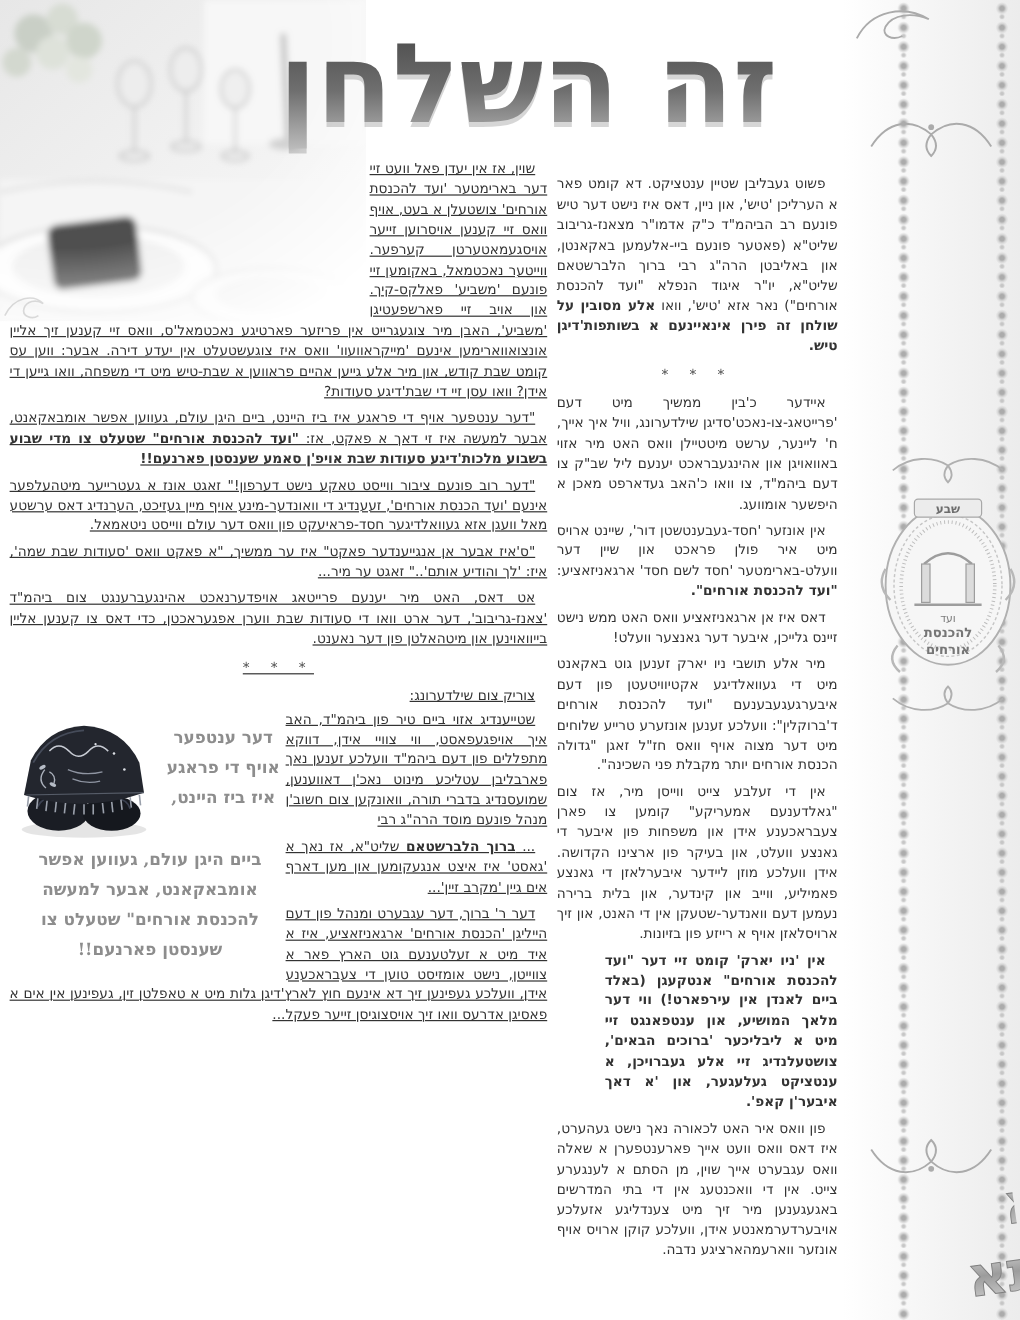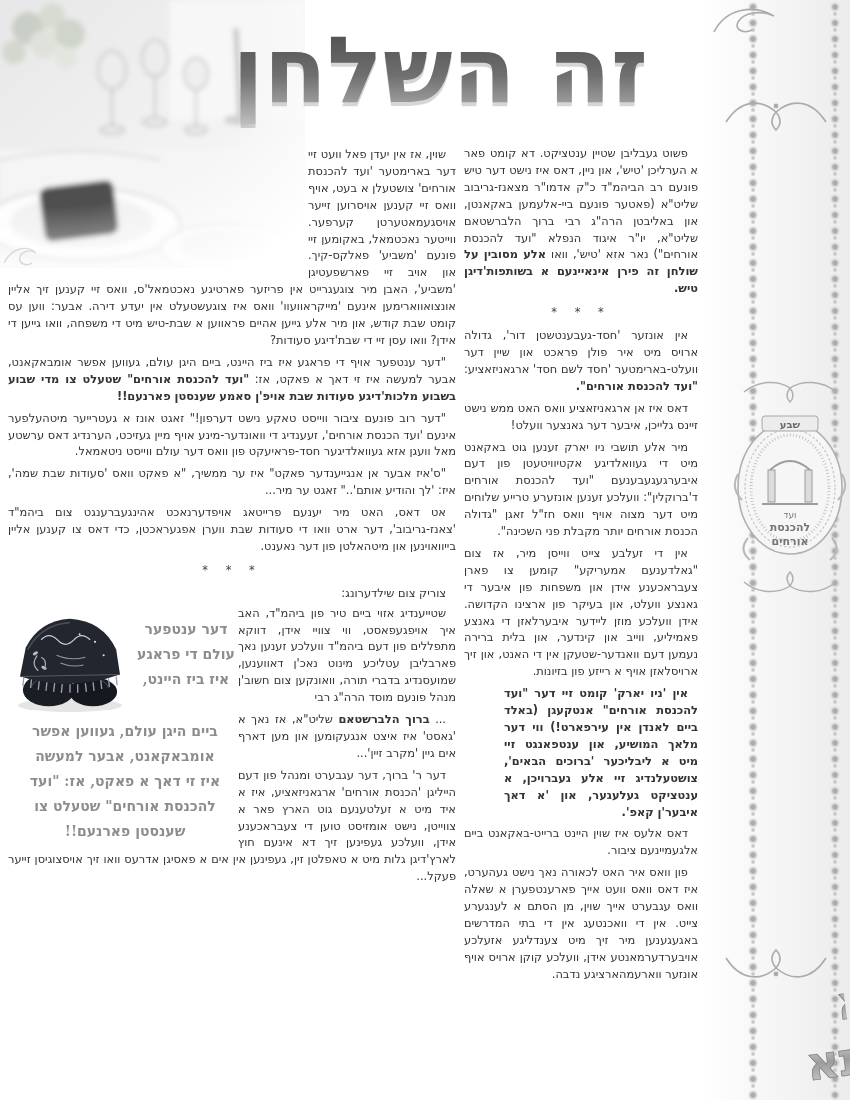--- a/index.html
+++ b/index.html
@@ -6,21 +6,21 @@
   #page{position:relative;width:850px;height:1100px;background:#fff;overflow:hidden;
         font-family:"DejaVu Sans",sans-serif;color:#333;direction:rtl;}
   
   .photo{position:absolute;left:0;top:0;width:305px;height:268px;
          -webkit-mask-image:radial-gradient(135% 125% at 18% 12%, #000 52%, rgba(0,0,0,0) 84%);
          mask-image:radial-gradient(135% 125% at 18% 12%, #000 52%, rgba(0,0,0,0) 84%);}
   
   .title-svg{position:absolute;left:222px;top:0;}
   
   .textblock{position:absolute;font-size:11.4px;line-height:16.9px;text-align:justify;}
-  #left-block{right:394px;left:8px;top:146px;width:448px;}
+  #left-block{right:394px;left:8px;top:132px;width:448px;text-decoration:underline;}
   #right-col{right:152px;top:145px;width:234px;}
   .para{margin:0 0 5px 0;text-indent:10px;}
   .para .b{font-weight:bold;}
   .para.bold-para{font-weight:bold;}
   .para.sep{text-align:center;letter-spacing:7px;text-indent:0;color:#444;margin:7px 0 6px;}
   .para.subhead{margin-bottom:3px;}
   .para.indent-wrap{padding-left:40px;}
   .photo-spacer{float:left;width:300px;height:124px;}
   
   .pq{float:left;width:226px;margin:6px 0 2px 4px;}
@@ -161,49 +161,48 @@
               <line x1="76" y1="73" x2="77" y2="82"></line>
             <line x1="84" y1="72" x2="85" y2="81"></line>
               <line x1="92" y1="70" x2="93" y2="79"></line>
               <line x1="100" y1="68" x2="101" y2="77"></line>
               <line x1="108" y1="66" x2="109" y2="75"></line>
           </g>
         </svg>
       </div>
       <div class="pq-top">
           <div class="pq-line">דער ענטפער</div>
-          <div class="pq-line">עולם די פראגע</div>
+          <div class="pq-line">אויף די פראגע</div>
           <div class="pq-line">איז ביז היינט,</div>
         </div>
       <div class="pq-bottom">
           <div class="pq-line">ביים היגן עולם, געווען אפשר</div>
           <div class="pq-line">אומבאקאנט, אבער למעשה</div>
-          <div class="pq-line">איז זי דאך א פאקט, אז: "ועד</div>
           <div class="pq-line">להכנסת אורחים" שטעלט צו</div>
           <div class="pq-line">שענסטן פארנעם!!</div>
         </div>
     </div>
 
     <div>
         <div class="para"><span>שטייענדיג אזוי ביים טיר פון ביהמ"ד, האב איך אויפגעפאסט, ווי צוויי אידן, דווקא מתפללים פון דעם ביהמ"ד וועלכע זענען נאך פארבליבן עטליכע מינוט נאכ'ן דאווענען, שמועסנדיג בדברי תורה, וואונקען צום חשוב'ן מנהל פונעם מוסד הרה"ג רבי </span></div>
         <div class="para"><span>... </span><span class="b">ברוך הלברשטאם</span><span> שליט"א, אז נאך א 'גאסט' איז איצט אנגעקומען און מען דארף אים גיין 'מקרב זיין'...</span></div>
         <div class="para"><span>דער ר' ברוך, דער עגבערט ומנהל פון דעם הייליגן 'הכנסת אורחים' ארגאניזאציע, איז א איד מיט א זעלטענעם גוט הארץ פאר א צווייטן, נישט אומזיסט טוען די צעבראכענע אידן, וועלכע געפינען זיך דא אינעם חוץ לארץ'דיגן גלות מיט א טאפלטן זין, געפינען אין אים א פאסיגן אדרעס וואו זיך אויסצוגיסן זייער פעקל...</span></div>
       </div>
   </div>
 
   <div id="right-col" class="textblock">
     <div>
         <div class="para"><span>פשוט געבליבן שטיין ענטציקט. דא קומט פאר א הערליכן 'טיש', און ניין, דאס איז נישט דער טיש פונעם רב הביהמ"ד כ"ק אדמו"ר מצאנז-גריבוב שליט"א (פאטער פונעם ביי-אלעמען באקאנטן, און באליבטן הרה"ג רבי ברוך הלברשטאם שליט"א, יו"ר איגוד הנפלא "ועד להכנסת אורחים") נאר אזא 'טיש', וואו </span><span class="b">אלע מסובין על שולחן זה פירן אינאיינעם א בשותפות'דיגן טיש.</span></div>
         <div class="para sep"><span>* * *</span></div>
-        <div class="para"><span>אין אונזער 'חסד-געבענטשטן דור', גדולה ארויס מיט איר פולן פראכט און שיין דער וועלט-בארימטער 'חסד לשם חסד' ארגאניזאציע: </span><span class="b">"ועד להכנסת אורחים".</span></div>
+        <div class="para"><span>איידער כ'בין ממשיך מיט דעם 'פרייטאג-צו-נאכט'סדיגן שילדערונג, וויל איך אייך, ח' ליינער, ערשט מיטטיילן וואס האט מיר אזוי באוואויגן און אהינגעבראכט יענעם ליל שב"ק צו דעם ביהמ"ד, צו וואו כ'האב געדארפט מאכן א היפשער אומוועג.</span></div>
+        <div class="para"><span>אין אונזער 'חסד-געבענטשטן דור', שיינט ארויס מיט איר פולן פראכט און שיין דער וועלט-בארימטער 'חסד לשם חסד' ארגאניזאציע: </span><span class="b">"ועד להכנסת אורחים".</span></div>
         <div class="para"><span>דאס איז אן ארגאניזאציע וואס האט ממש נישט זיינס גלייכן, איבער דער גאנצער וועלט!</span></div>
         <div class="para"><span>מיר אלע תושבי ניו יארק זענען גוט באקאנט מיט די געוואלדיגע אקטיוויטעטן פון דעם איבערגעגעבענעם "ועד להכנסת אורחים ד'ברוקלין": וועלכע זענען אונזערע טרייע שלוחים מיט דער מצוה אויף וואס חז"ל זאגן "גדולה הכנסת אורחים יותר מקבלת פני השכינה".</span></div>
         <div class="para"><span>אין די זעלבע צייט ווייסן מיר, אז צום "גאלדענעם אמעריקע" קומען צו פארן צעבראכענע אידן און משפחות פון איבער די גאנצע וועלט, און בעיקר פון ארצינו הקדושה. אידן וועלכע מוזן ליידער איבערלאזן די גאנצע פאמיליע, ווייב און קינדער, און בלית ברירה נעמען דעם וואנדער-שטעקן אין די האנט, און זיך ארויסלאזן אויף א רייזע פון בזיונות.</span></div>
         <div class="para bold-para indent-wrap"><span>אין 'ניו יארק' קומט זיי דער "ועד להכנסת אורחים" אנטקעגן (באלד ביים לאנדן אין עירפארט!) ווי דער מלאך המושיע, און ענטפאנגט זיי מיט א ליבליכער 'ברוכים הבאים', צושטעלנדיג זיי אלע געברויכן, א ענטציקט געלעגער, און 'א דאך איבער'ן קאפ'.</span></div>
-        <div class="para"><span>דאס אלעס איז שוין היינט ברייט-באקאנט ביים אלגעמיינעם ציבור.</span></div>
         <div class="para"><span>פון וואס איר האט לכאורה נאך נישט געהערט, איז דאס וואס וועט אייך פארענטפערן א שאלה וואס עגבערט אייך שוין, מן הסתם א לענגערע צייט. אין די וואכנטעג אין די בתי המדרשים באגעגענען מיר זיך מיט צענדליגע אזעלכע אויבערדערמאנטע אידן, וועלכע קוקן ארויס אויף אונזער ווארעמהארציגע נדבה.</span></div>
       </div>
   </div>
 
   <div class="border-strip">
     <div class="chain c1"></div>
     <div class="chain c2"></div>
 
     <svg class="flourish" style="right:70px;top:2px;" width="70" height="36" viewBox="0 0 70 36">
       <path d="M4,30 C16,6 44,2 64,14 C50,8 34,10 28,20 C24,28 34,32 42,28" fill="none" stroke="#ababab" stroke-width="1.6"></path>

